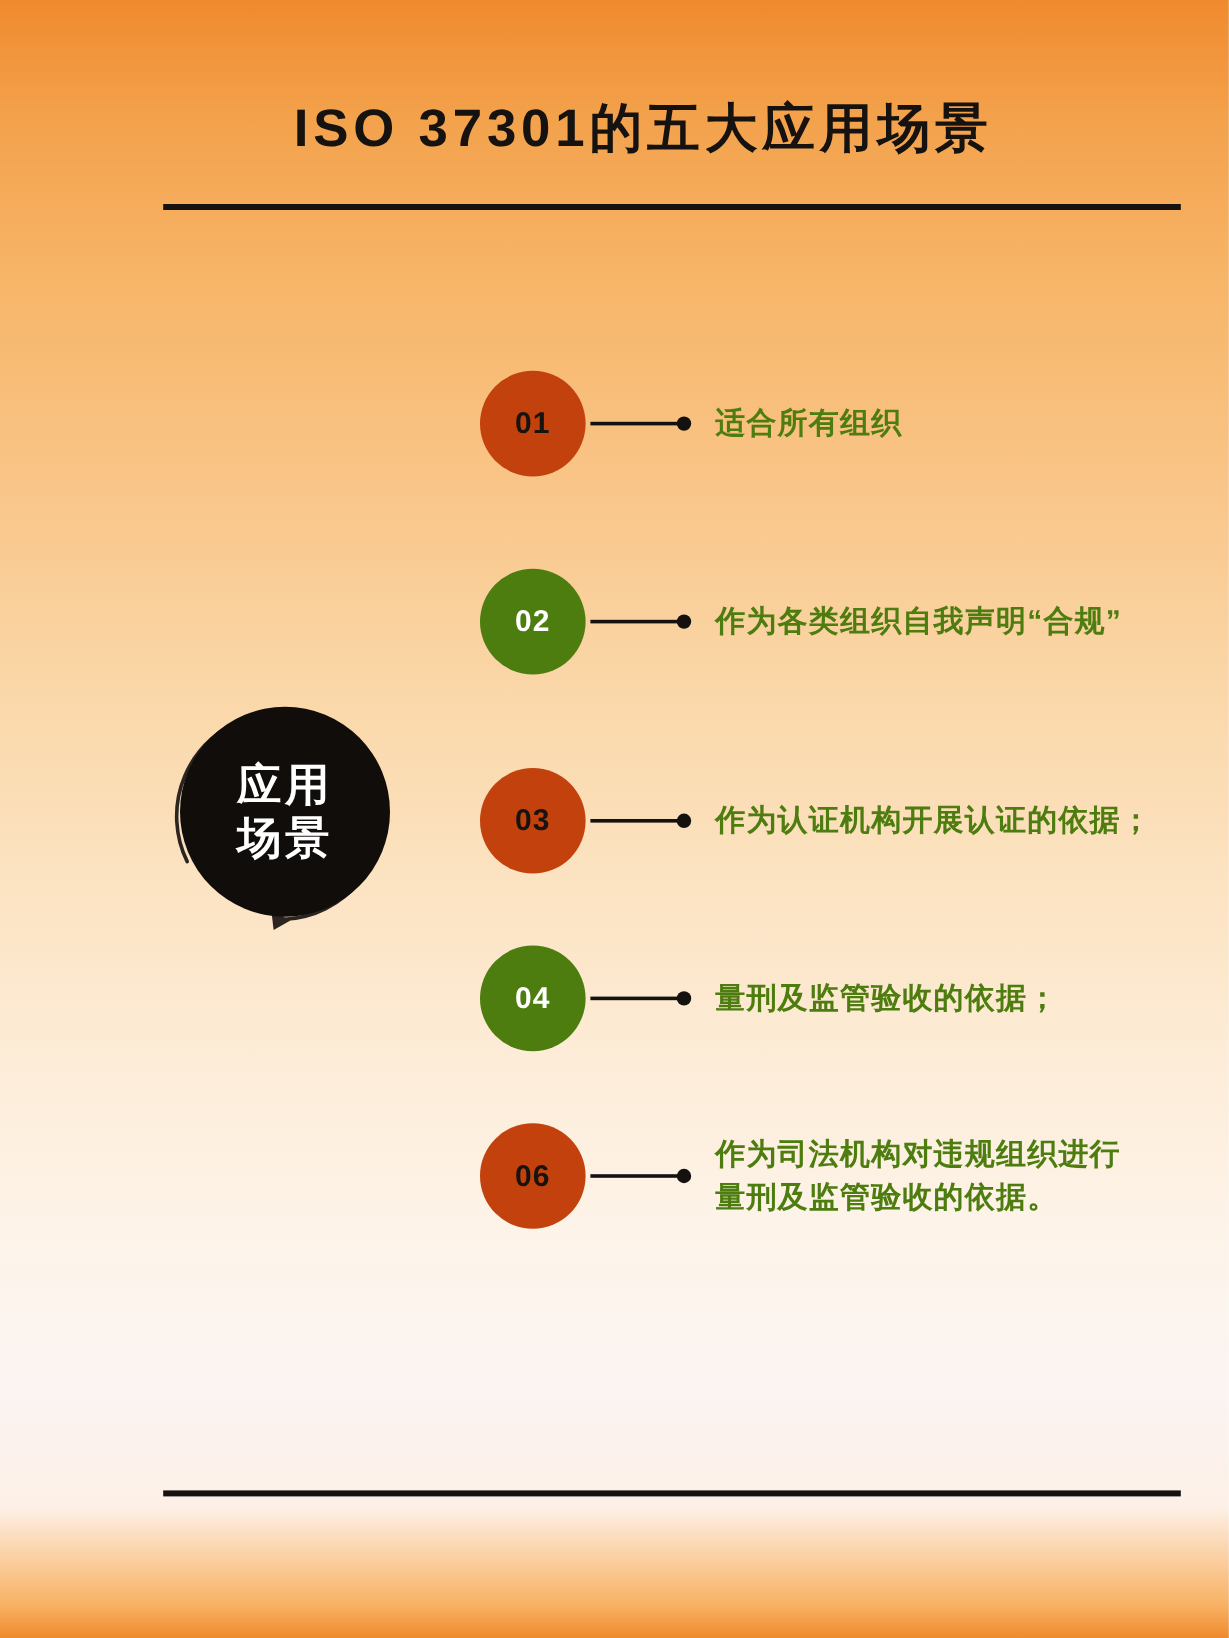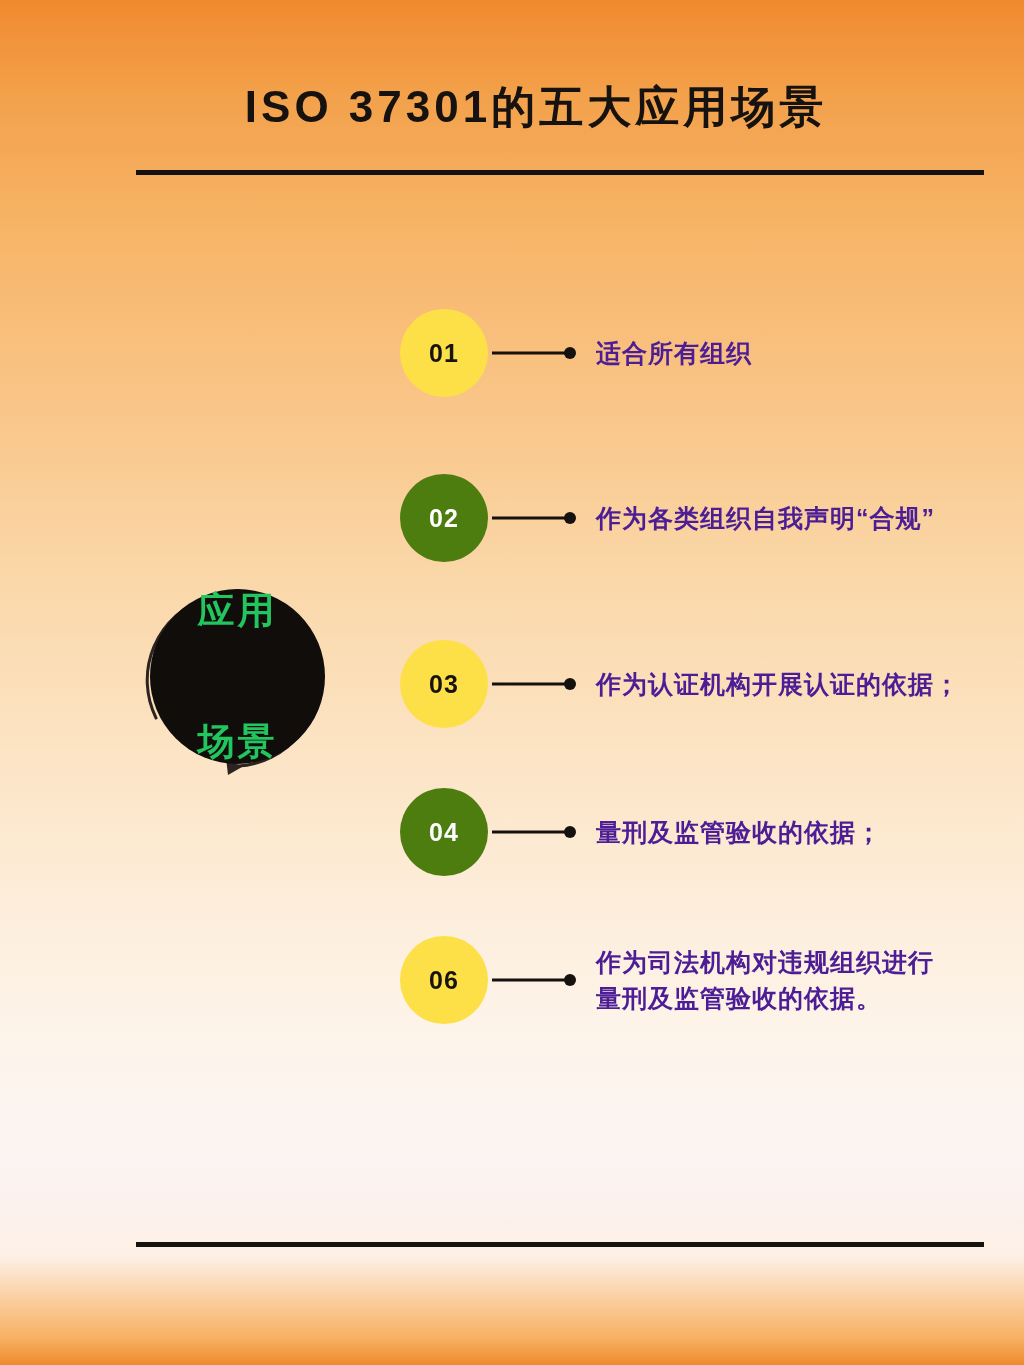--- a/index.html
+++ b/index.html
@@ -82,22 +82,22 @@
     position: absolute;
     left: 24px;
     top: 24px;
     width: 175px;
     height: 175px;
     border-radius: 50%;
     background: #100d0b;
     display: flex;
     flex-direction: column;
     align-items: center;
-    justify-content: space-between;
-    color: #22c55e;
+    justify-content: center;
+    color: #ffffff;
     font-size: 37px;
     font-weight: bold;
     letter-spacing: 3px;
     line-height: 1.18;
   }
   .hub-circle span { display: block; }
 
   
   .row {
     position: absolute;
@@ -113,21 +113,21 @@
     border-radius: 50%;
     flex: 0 0 88px;
     display: flex;
     align-items: center;
     justify-content: center;
     font-size: 25px;
     font-weight: bold;
     letter-spacing: 1px;
   }
   .badge.light {
-    background: #fde047;
+    background: #c2410c;
     color: #17130f;
   }
   .badge.dark {
     background: #4d7c0f;
     color: #ffffff;
   }
   .connector {
     position: relative;
     flex: 0 0 92px;
     height: 12px;
@@ -150,21 +150,21 @@
     top: 50%;
     transform: translateY(-50%);
     width: 12px;
     height: 12px;
     border-radius: 50%;
     background: #15110e;
   }
   .row-text {
     font-size: 25px;
     font-weight: bold;
-    color: #4c1d95;
+    color: #4d7c0f;
     line-height: 1.45;
     letter-spacing: 1px;
     margin-left: 12px;
   }
   .row-text .l2 { display: block; }
 
   
   #row-1 { top: 305px; }
   #row-2 { top: 470px; }
   #row-3 { top: 636px; text-align: right; }

